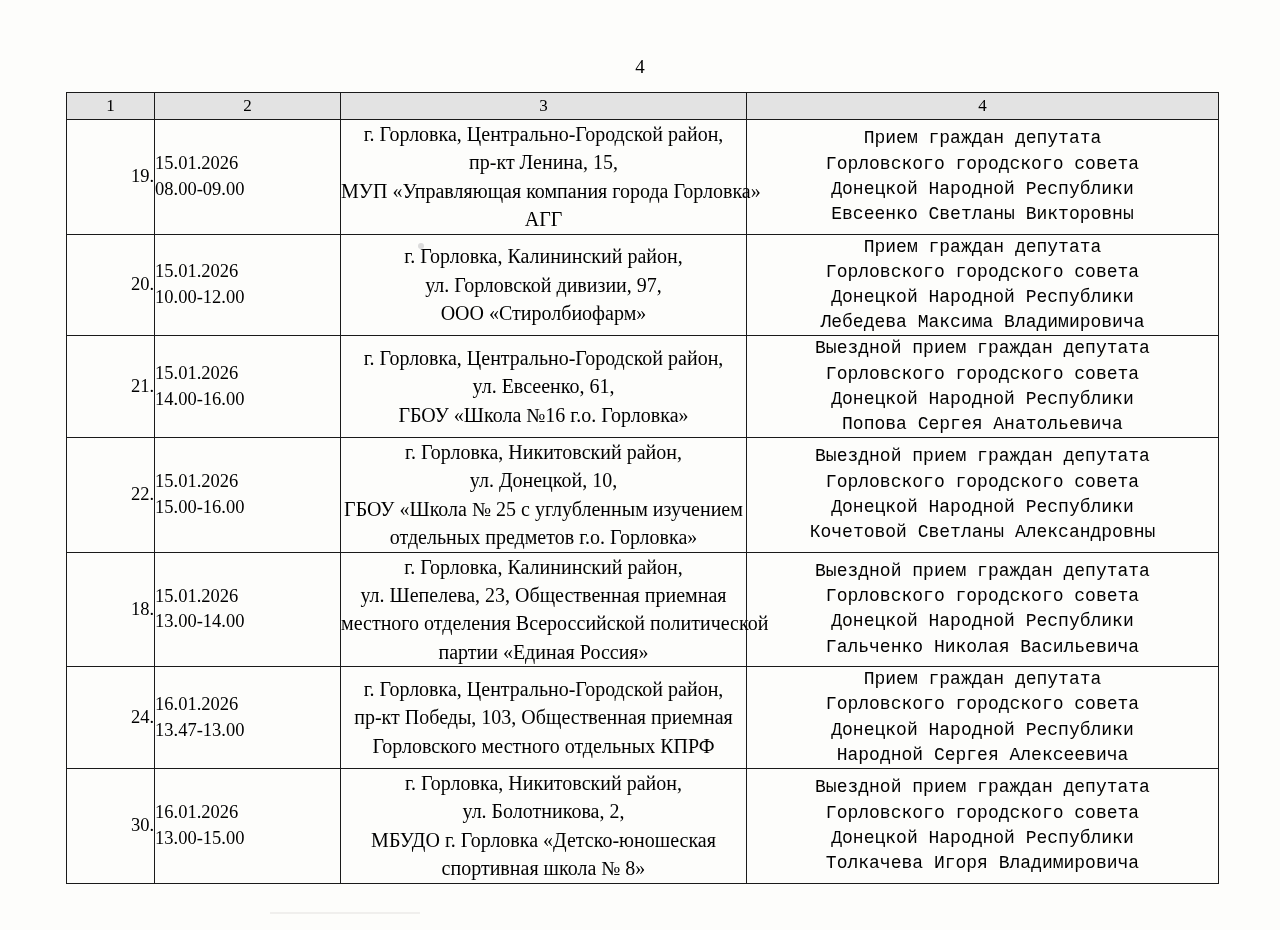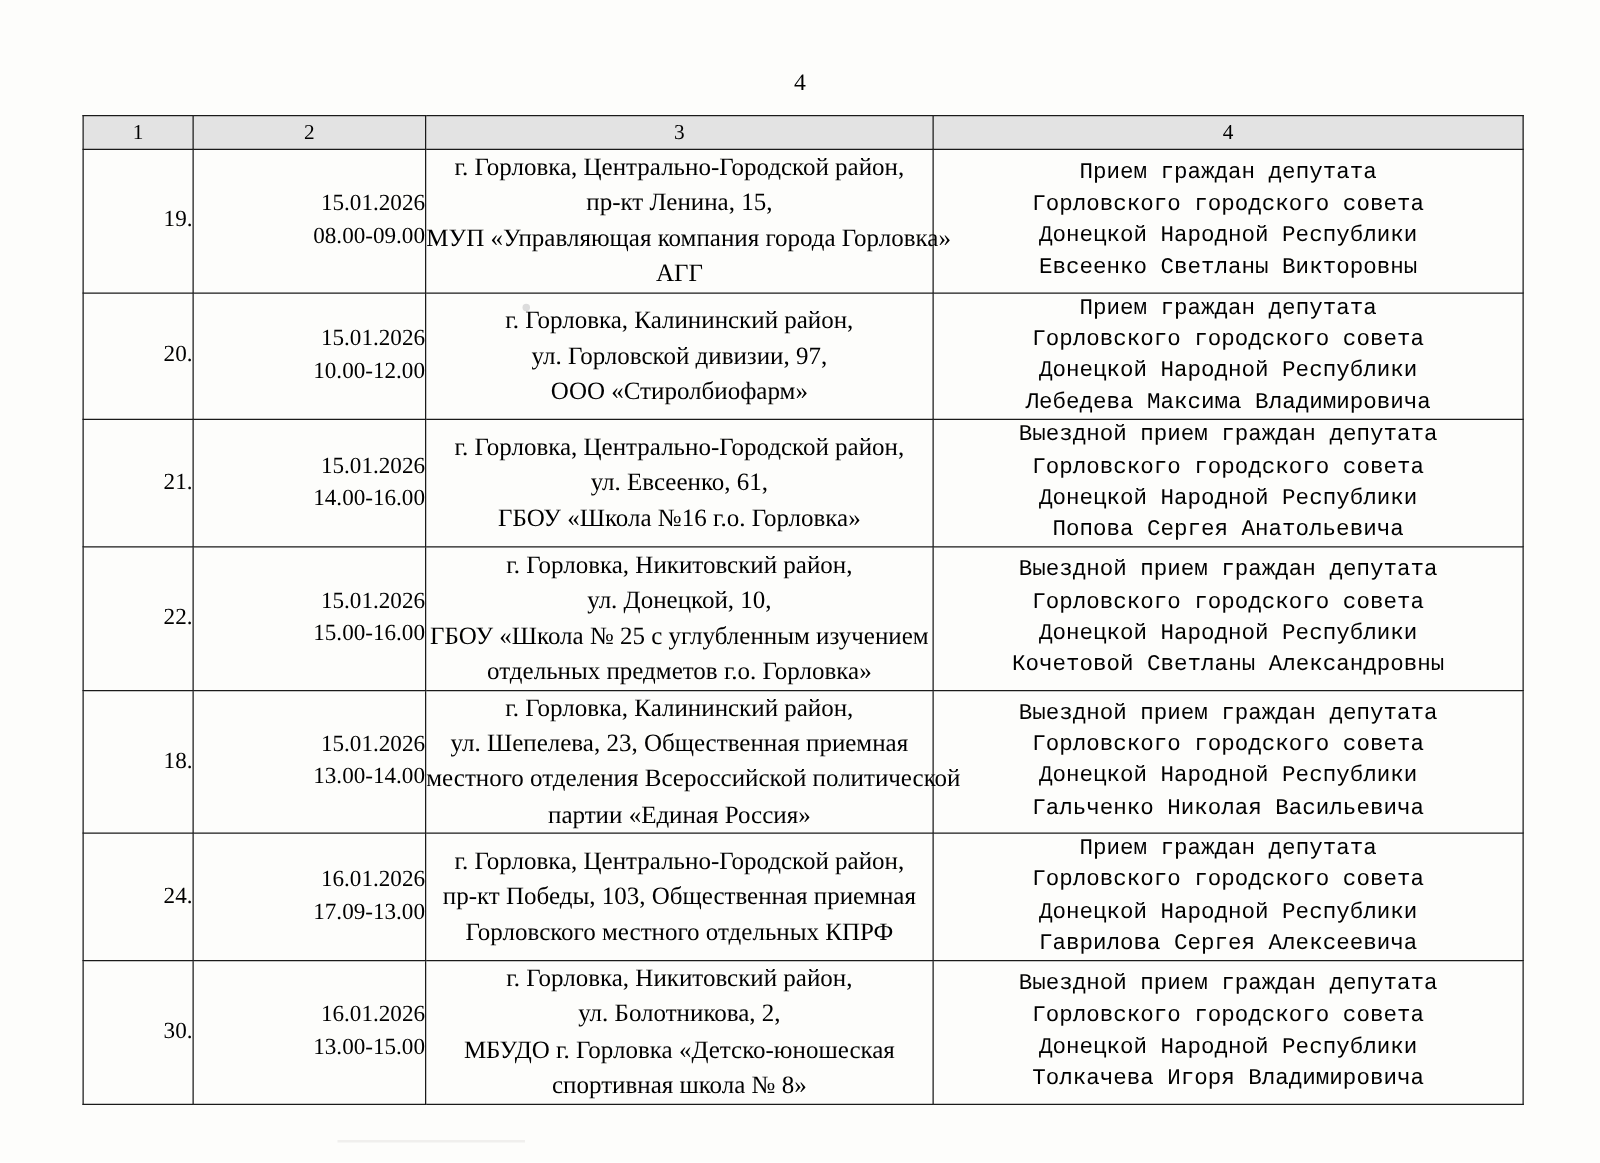--- a/index.html
+++ b/index.html
@@ -60,21 +60,21 @@
   .col2 { width: 186px; }
   .col3 { width: 406px; }
   .col4 { width: 472px; }
 
   td.cell-num {
     text-align: right;
     font-size: 18.5px;
     padding: 4px 2px;
   }
   td.cell-date {
-    text-align: right;
+    text-align: left;
     font-size: 18.5px;
     padding: 8px 4px;
     line-height: 1.38;
     margin-top: 44px;
   }
   td.cell-place {
     text-align: center;
     font-size: 20px;
     padding: 9px 10px;
     line-height: 1.42;
@@ -222,32 +222,32 @@
               <span class="line">Выездной прием граждан депутата</span>
               <span class="line">Горловского городского совета</span>
               <span class="line">Донецкой Народной Республики</span>
               <span class="line">Гальченко Николая Васильевича</span>
             </td>
           </tr>
           <tr>
             <td class="cell-num">24.</td>
             <td class="cell-date">
               <span class="line">16.01.2026</span>
-              <span class="line">17.09-13.00</span>
+              <span class="line">13.47-13.00</span>
             </td>
             <td class="cell-place">
               <span class="line">г. Горловка, Центрально-Городской район,</span>
               <span class="line">пр-кт Победы, 103, Общественная приемная</span>
               <span class="line">Горловского местного отдельных КПРФ</span>
             </td>
             <td class="cell-dep">
               <span class="line">Прием граждан депутата</span>
               <span class="line">Горловского городского совета</span>
               <span class="line">Донецкой Народной Республики</span>
-              <span class="line">Гаврилова Сергея Алексеевича</span>
+              <span class="line">Народной Сергея Алексеевича</span>
             </td>
           </tr>
           <tr>
             <td class="cell-num">30.</td>
             <td class="cell-date">
               <span class="line">16.01.2026</span>
               <span class="line">13.00-15.00</span>
             </td>
             <td class="cell-place">
               <span class="line">г. Горловка, Никитовский район,</span>

